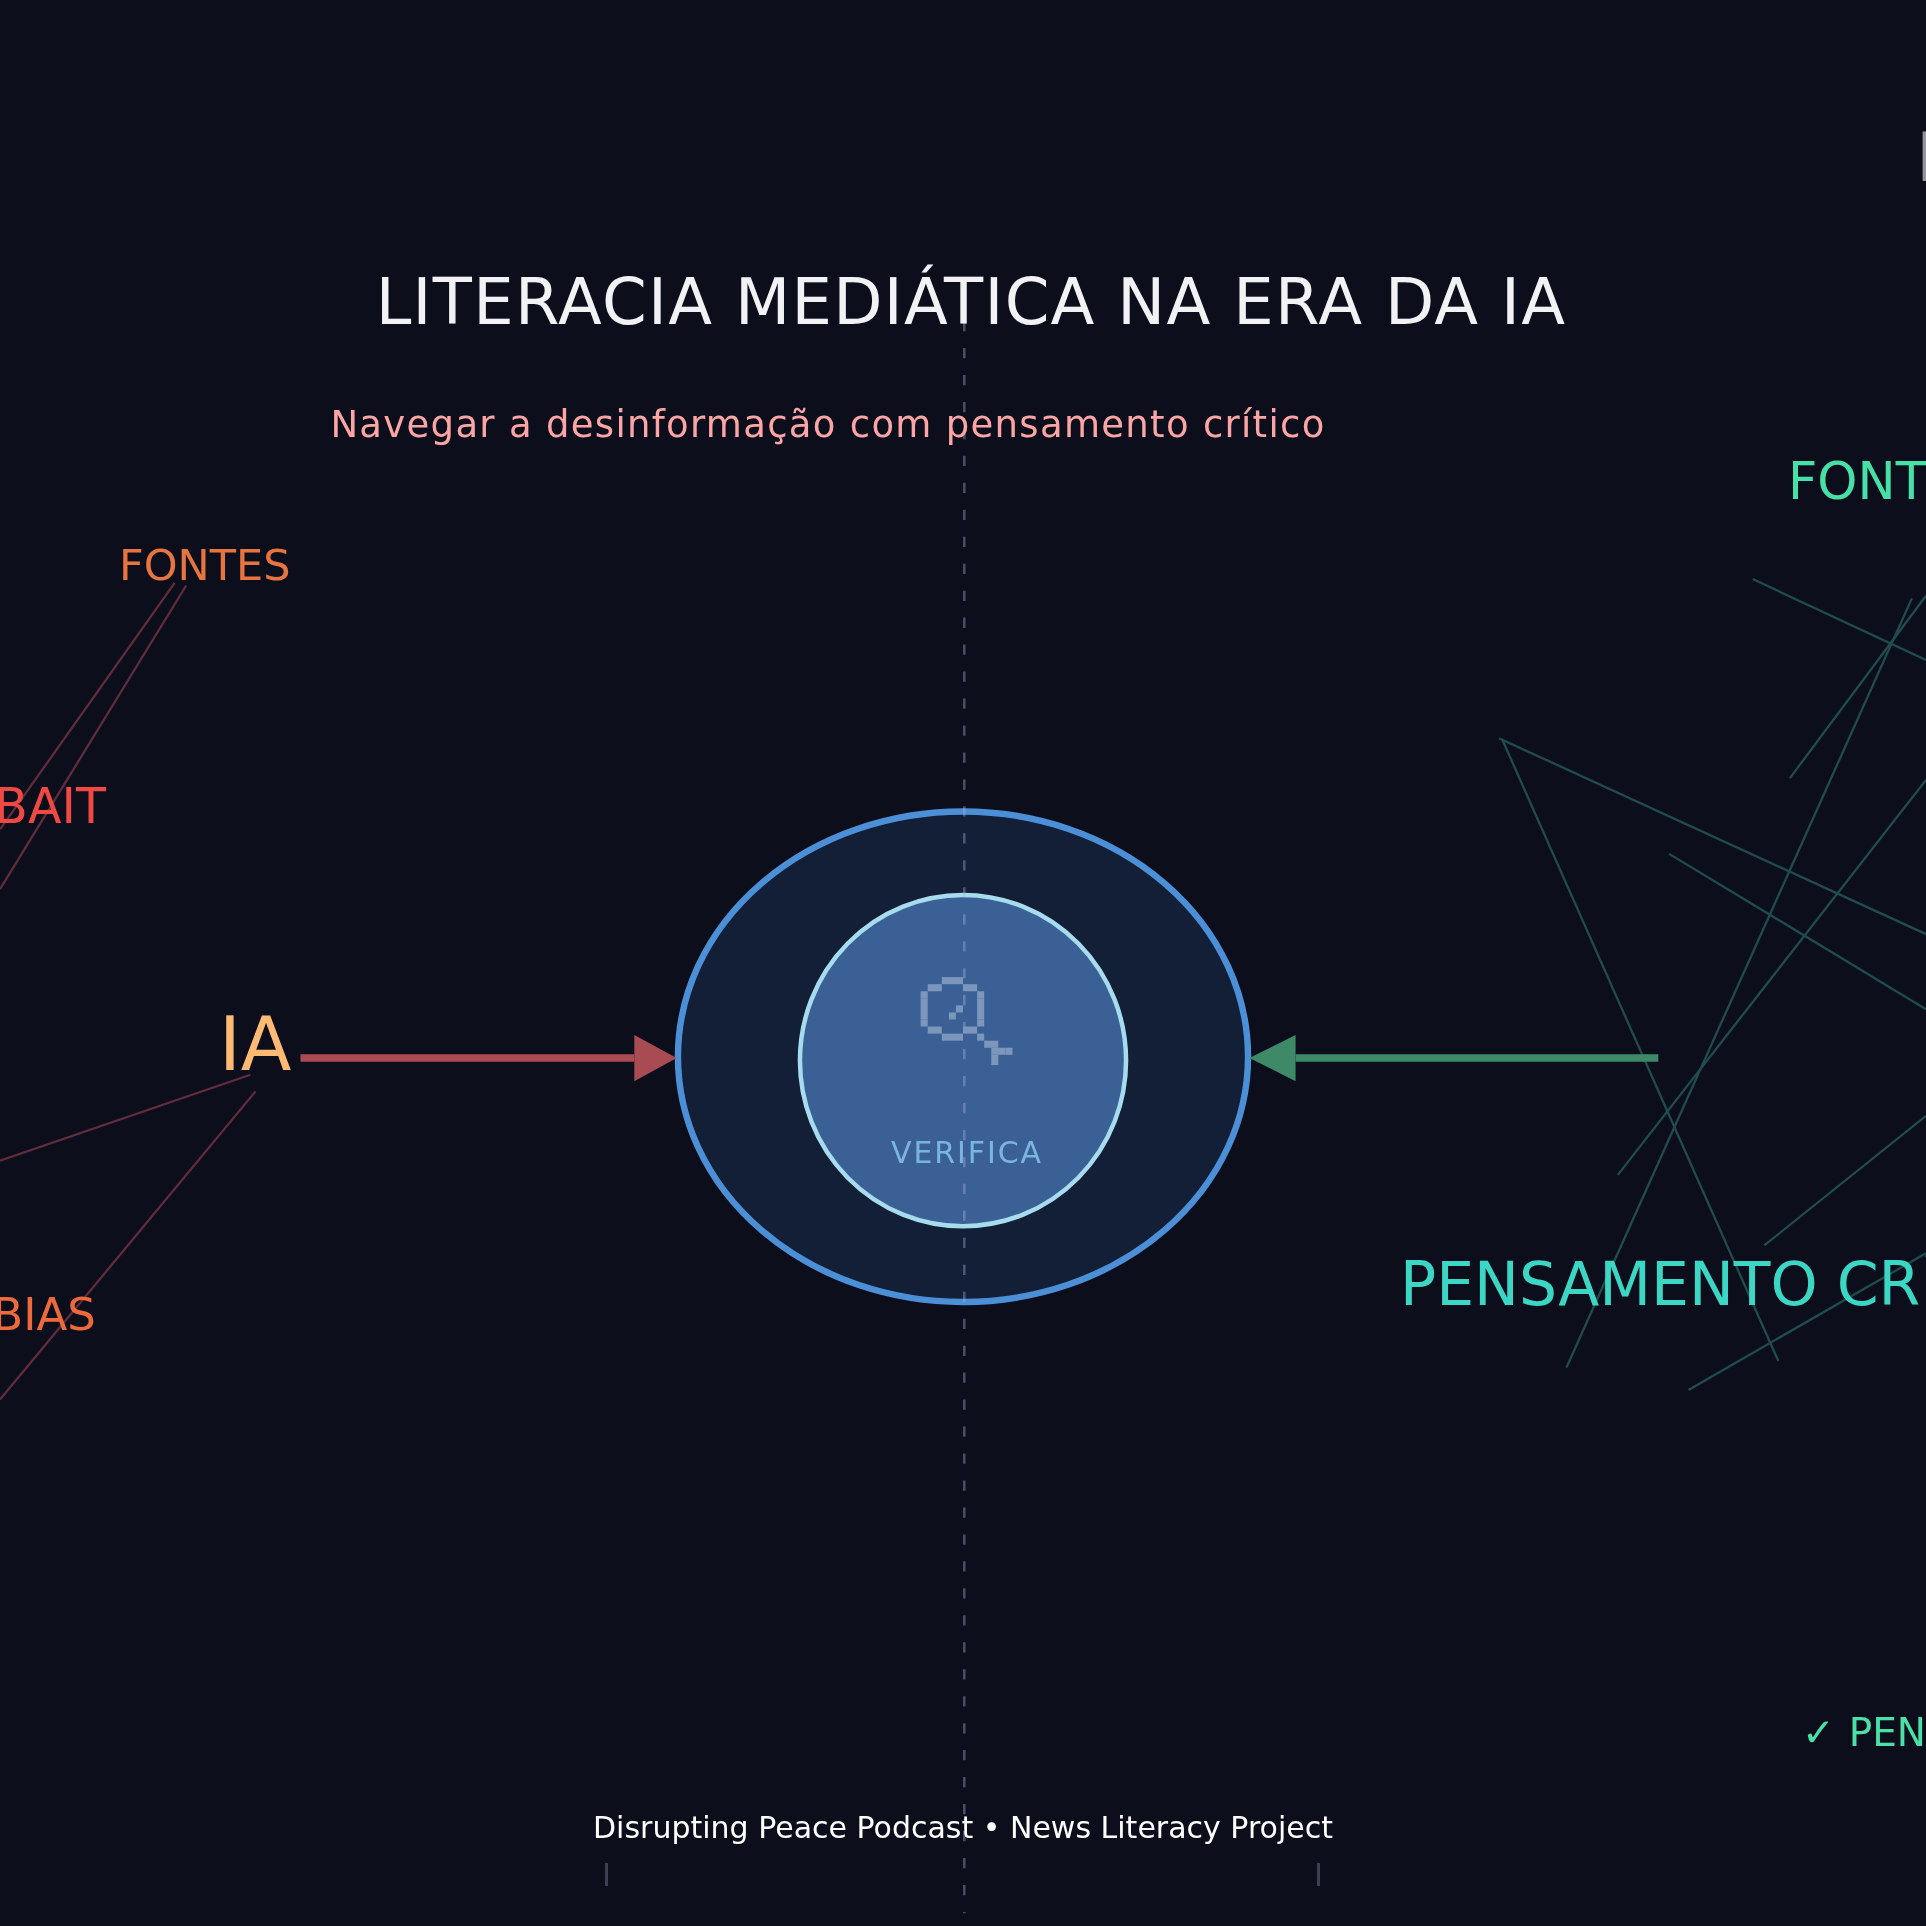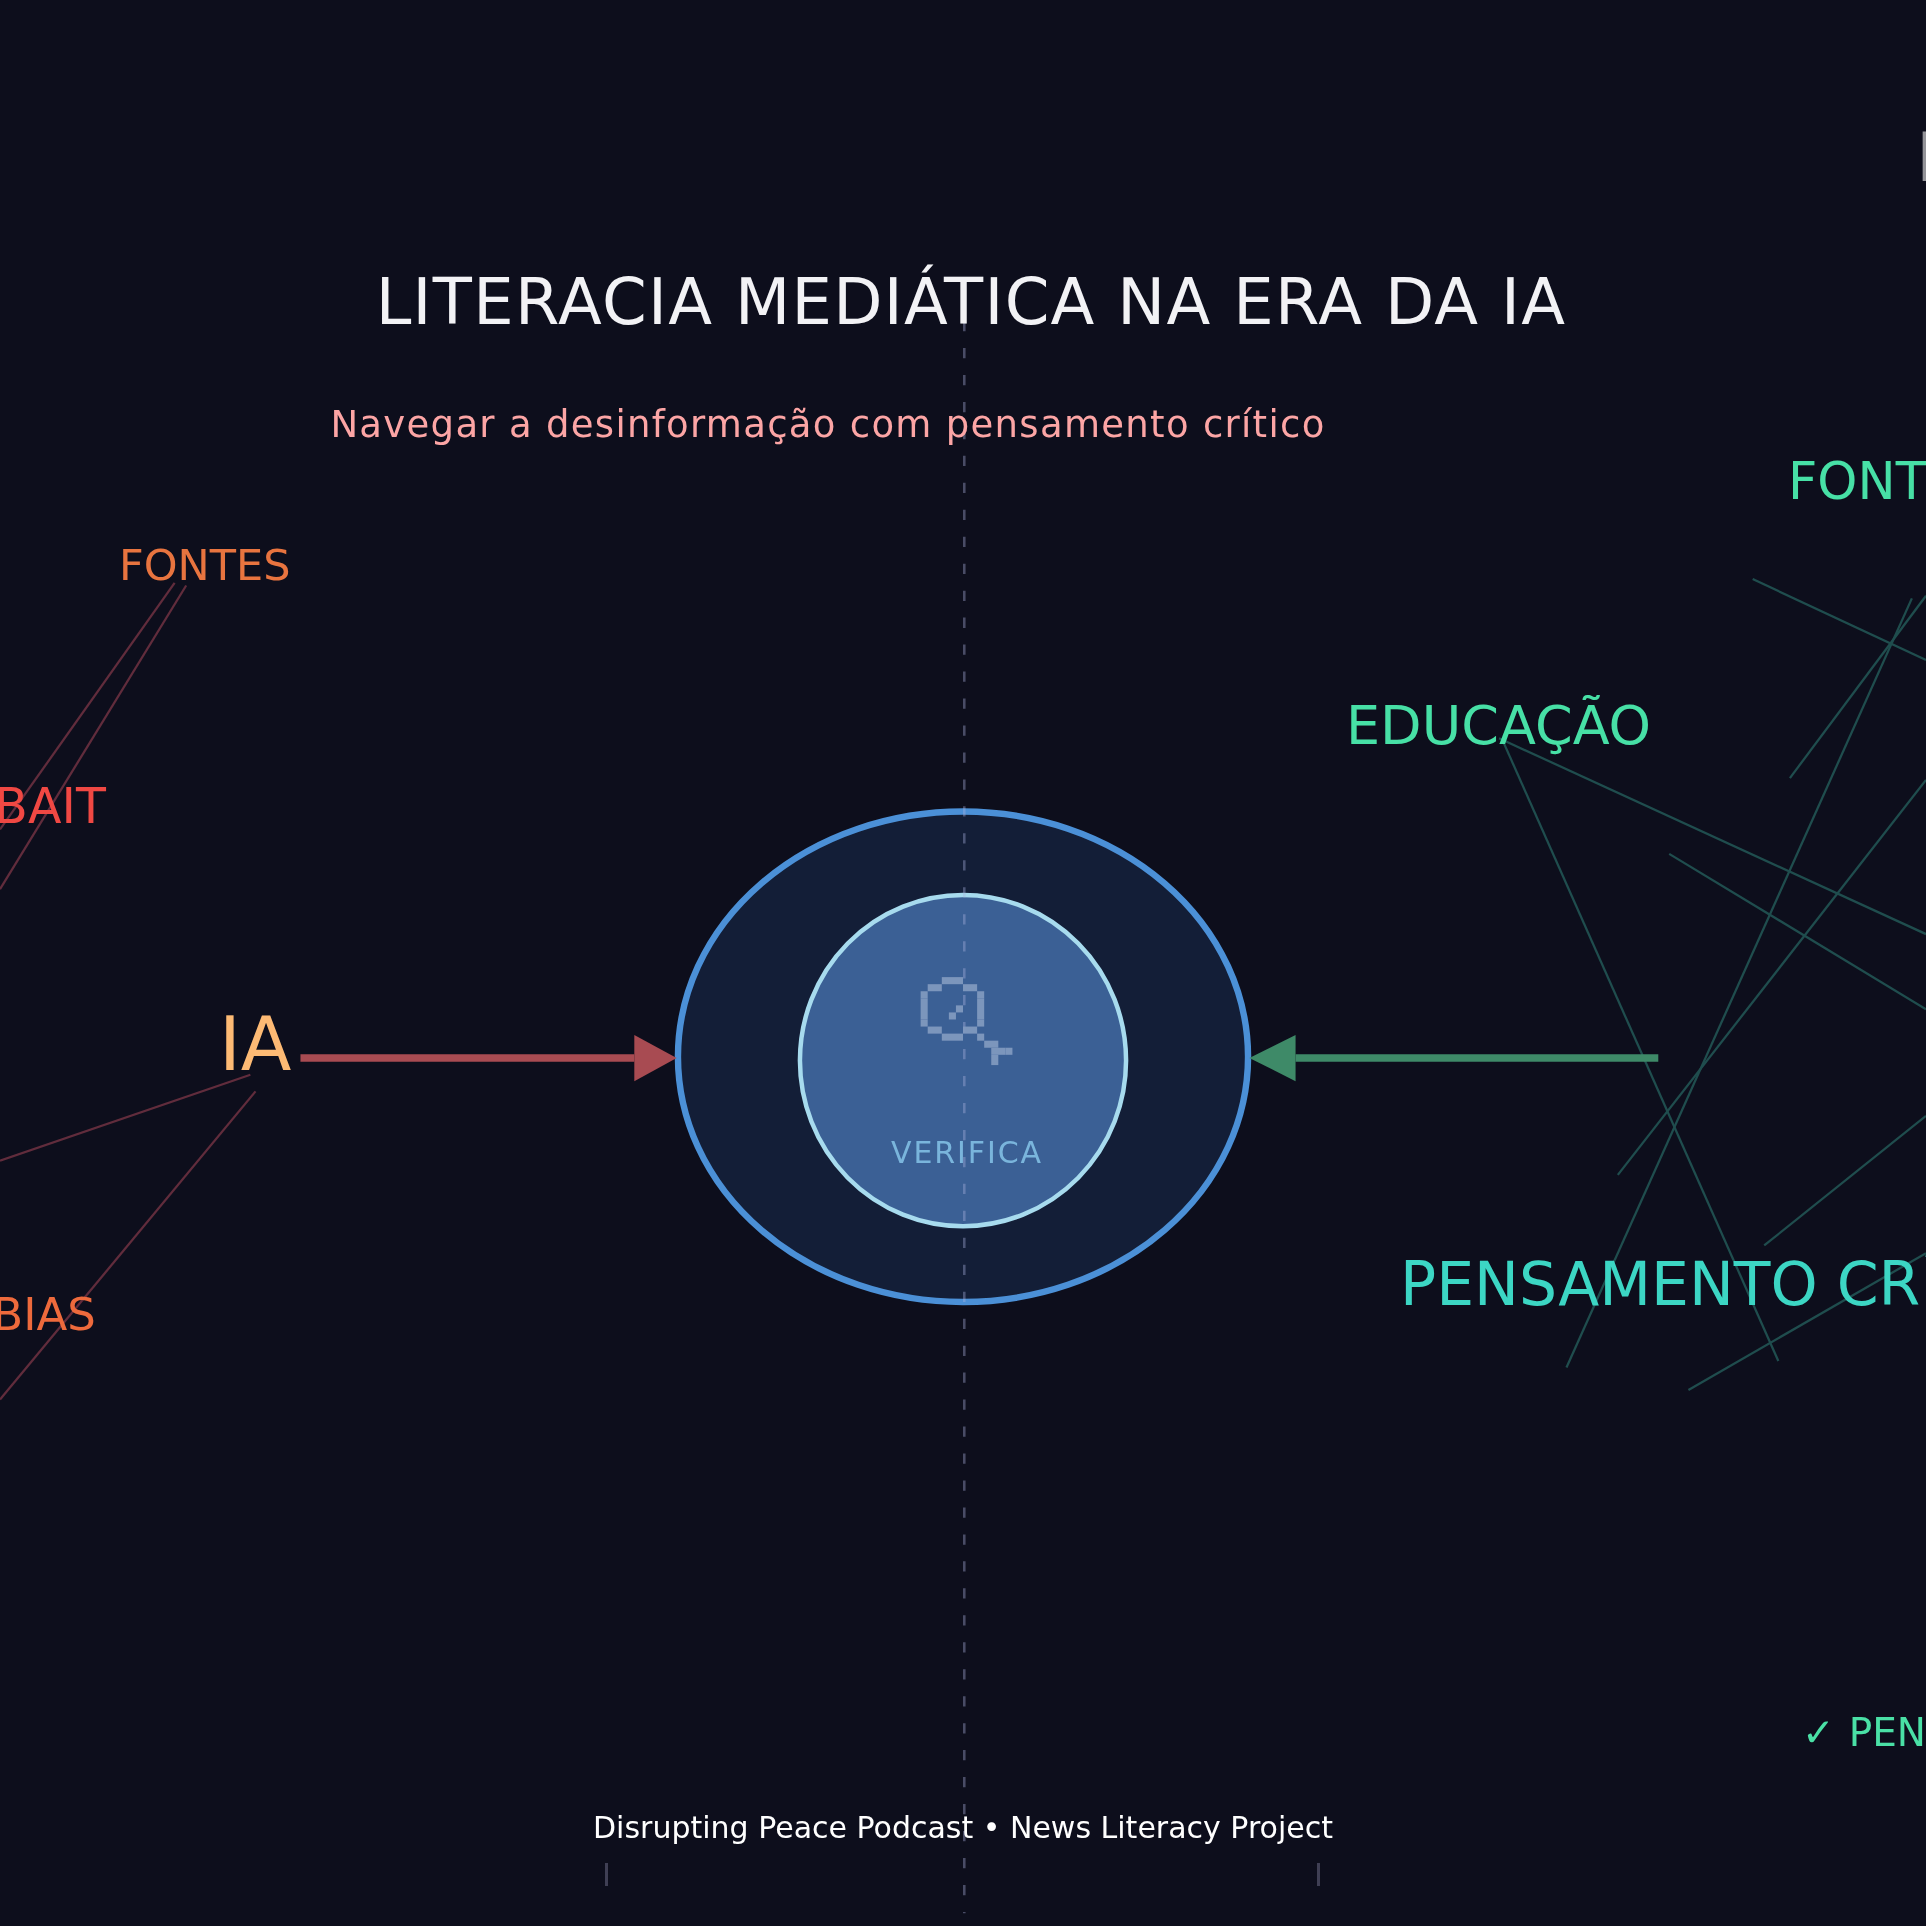--- a/index.html
+++ b/index.html
@@ -161,21 +161,20 @@
   <div class="txt title">LITERACIA MEDIÁTICA NA ERA DA IA</div>
   <div class="txt subtitle">Navegar a desinformação com pensamento crítico</div>
   <div class="txt corner-letter">P</div>
 
   <div class="txt node-viral">FONTES</div>
   <div class="txt node-clickbait">CLICKBAIT</div>
   <div class="txt node-ia">IA</div>
   <div class="txt node-bias">BIAS</div>
 
   <div class="txt node-fontes">FONTES</div>
-  <div class="txt node-educacao">EDUCAÇÃO</div>
   <div class="txt node-pensamento">PENSAMENTO CRÍTICO</div>
 
   <div class="txt center-label">VERIFICA</div>
 
   <div class="txt checklist">
     <span class="check">✓</span><span>PENS</span>
   </div>
 
   <div class="txt footer">Disrupting Peace Podcast • News Literacy Project</div>
   <div class="tick tick-left"></div>

